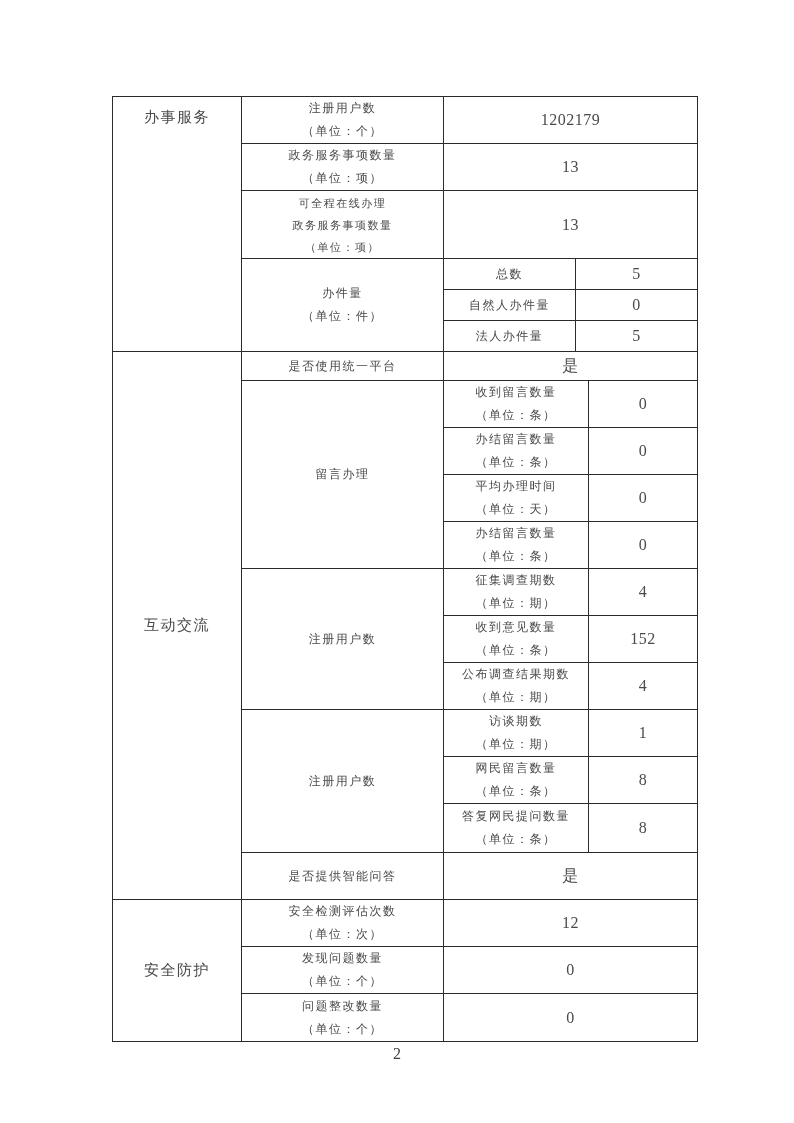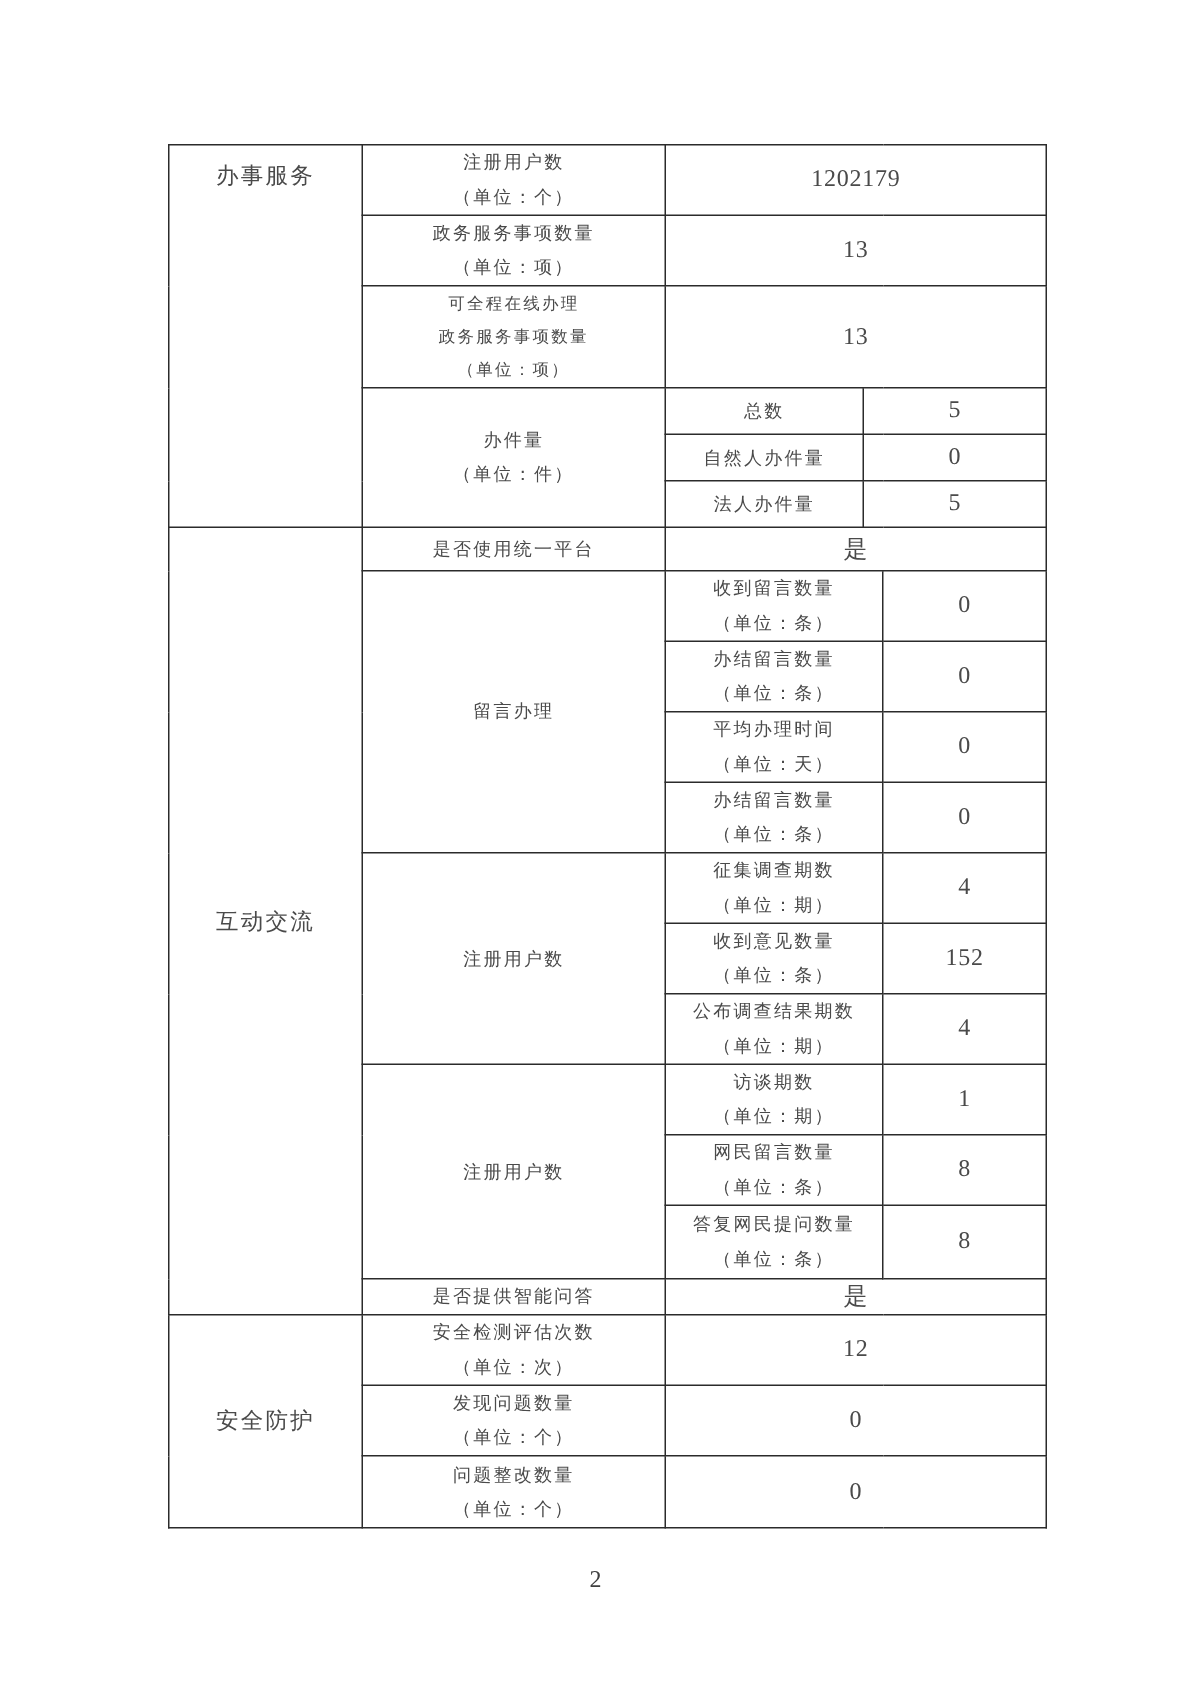--- a/index.html
+++ b/index.html
@@ -166,21 +166,21 @@
       </td>
       <td class="val">8</td>
     </tr>
     <tr style="height:49px">
       <td colspan="2" class="lbl">
         <div>答复网民提问数量</div>
         <div>（单位：条）</div>
       </td>
       <td class="val">8</td>
     </tr>
-    <tr style="height:24px">
+    <tr style="height:47px">
       <td class="lbl">是否提供智能问答</td>
       <td colspan="3" class="val">是</td>
     </tr>
 
     <tr style="height:46px">
       <td rowspan="3" class="sec">
         <div>安全防护</div>
       </td>
       <td class="lbl">
         <div>安全检测评估次数</div>

